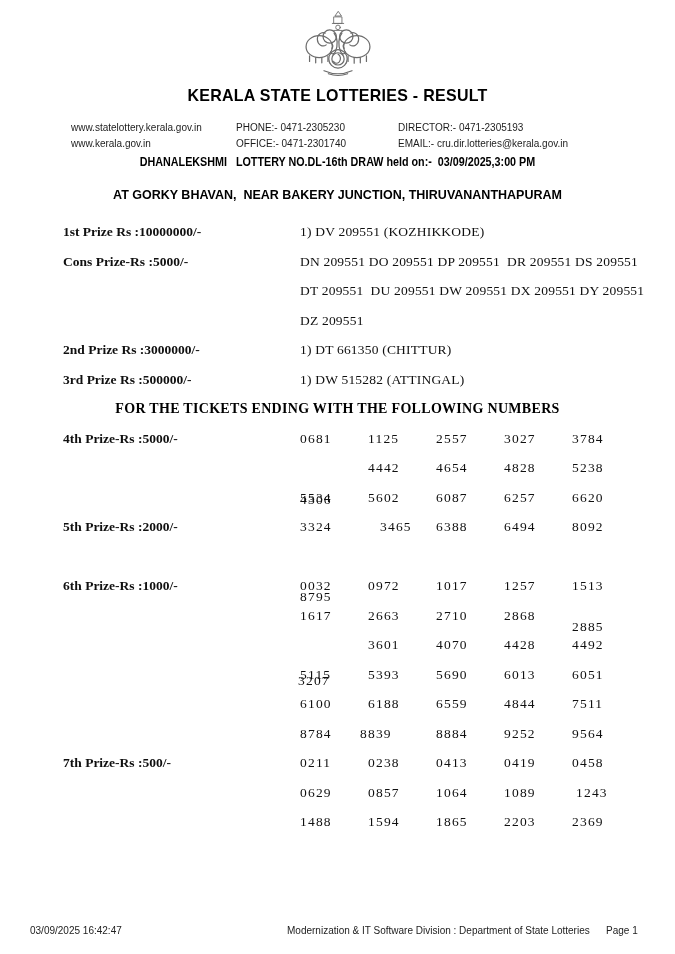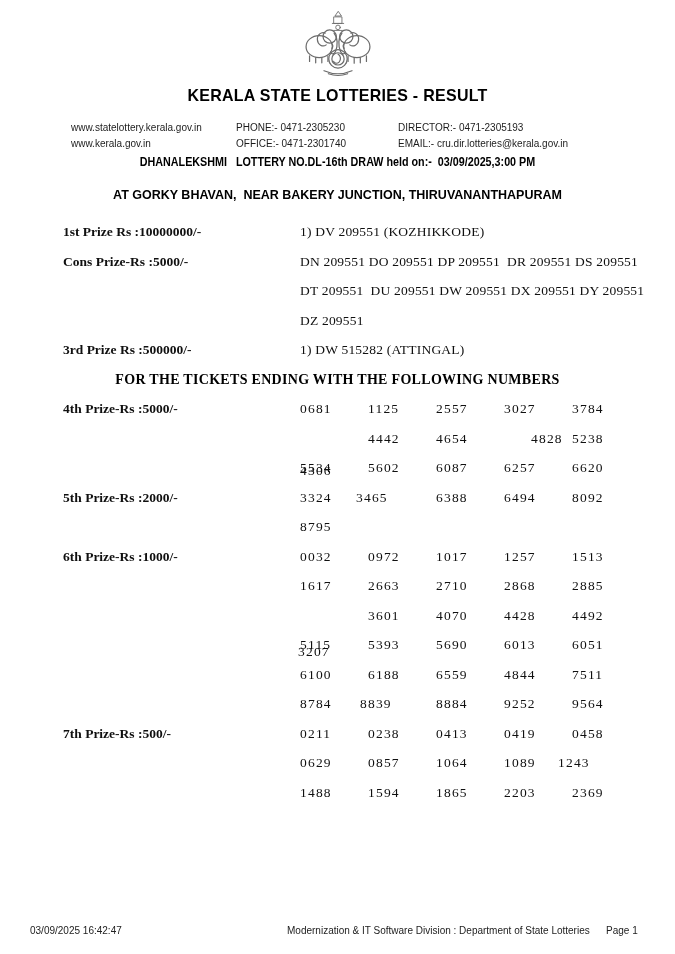--- a/index.html
+++ b/index.html
@@ -123,71 +123,75 @@
         <span class="label">Cons Prize-Rs :5000/-</span>
         <span class="val">DN 209551 DO 209551 DP 209551  DR 209551 DS 209551</span>
       </div>
       <div class="row">
         <span class="val">DT 209551  DU 209551 DW 209551 DX 209551 DY 209551</span>
       </div>
       <div class="row">
         <span class="val">DZ 209551</span>
       </div>
       <div class="row">
+        <span class="label">2nd Prize Rs :3000000/-</span>
+        <span class="val">1) DT 661350 (CHITTUR)</span>
+      </div>
+      <div class="row">
         <span class="label">3rd Prize Rs :500000/-</span>
         <span class="val">1) DW 515282 (ATTINGAL)</span>
       </div>
       <div class="row heading">FOR THE TICKETS ENDING WITH THE FOLLOWING NUMBERS</div>
       <div class="row">
         <span class="label">4th Prize-Rs :5000/-</span>
         <span class="num" style="left: 300px;">0681</span>
         <span class="num" style="left: 368px;">1125</span>
         <span class="num" style="left: 436px;">2557</span>
         <span class="num" style="left: 504px;">3027</span>
         <span class="num" style="left: 572px;">3784</span>
       </div>
       <div class="row">
         <span class="num" style="left: 300px; margin-top: 32px;">4306</span>
         <span class="num" style="left: 368px;">4442</span>
         <span class="num" style="left: 436px;">4654</span>
-        <span class="num" style="left: 531px; text-align: right;">4828</span>
+        <span class="num" style="left: 504px; text-align: right;">4828</span>
         <span class="num" style="left: 572px;">5238</span>
       </div>
       <div class="row">
         <span class="num" style="left: 300px;">5534</span>
         <span class="num" style="left: 368px;">5602</span>
         <span class="num" style="left: 436px;">6087</span>
         <span class="num" style="left: 504px;">6257</span>
         <span class="num" style="left: 572px;">6620</span>
       </div>
       <div class="row">
         <span class="label">5th Prize-Rs :2000/-</span>
         <span class="num" style="left: 300px;">3324</span>
-        <span class="num" style="left: 356px;">3465</span>
+        <span class="num" style="left: 380px;">3465</span>
         <span class="num" style="left: 436px;">6388</span>
         <span class="num" style="left: 504px;">6494</span>
         <span class="num" style="left: 572px;">8092</span>
       </div>
       <div class="row">
-        <span class="num" style="left: 300px;">8795</span>
+        <span class="num" style="left: 300px; margin-top: 40px;">8795</span>
       </div>
       <div class="row">
         <span class="label">6th Prize-Rs :1000/-</span>
         <span class="num" style="left: 300px;">0032</span>
         <span class="num" style="left: 368px;">0972</span>
         <span class="num" style="left: 436px;">1017</span>
         <span class="num" style="left: 504px;">1257</span>
         <span class="num" style="left: 572px;">1513</span>
       </div>
       <div class="row">
         <span class="num" style="left: 300px;">1617</span>
         <span class="num" style="left: 368px;">2663</span>
         <span class="num" style="left: 436px;">2710</span>
         <span class="num" style="left: 504px;">2868</span>
-        <span class="num" style="left: 572px;">2885</span>
+        <span class="num" style="left: 572px; margin-top: 11px;">2885</span>
       </div>
       <div class="row">
         <span class="num" style="left: 298px; margin-top: 36px;">3207</span>
         <span class="num" style="left: 368px;">3601</span>
         <span class="num" style="left: 436px;">4070</span>
         <span class="num" style="left: 504px;">4428</span>
         <span class="num" style="left: 572px;">4492</span>
       </div>
       <div class="row">
         <span class="num" style="left: 300px;">5115</span>
@@ -216,21 +220,21 @@
         <span class="num" style="left: 368px;">0238</span>
         <span class="num" style="left: 436px;">0413</span>
         <span class="num" style="left: 504px;">0419</span>
         <span class="num" style="left: 572px;">0458</span>
       </div>
       <div class="row">
         <span class="num" style="left: 300px;">0629</span>
         <span class="num" style="left: 368px;">0857</span>
         <span class="num" style="left: 436px;">1064</span>
         <span class="num" style="left: 504px;">1089</span>
-        <span class="num" style="left: 558px;">1243</span>
+        <span class="num" style="left: 576px;">1243</span>
       </div>
       <div class="row">
         <span class="num" style="left: 300px;">1488</span>
         <span class="num" style="left: 368px;">1594</span>
         <span class="num" style="left: 436px;">1865</span>
         <span class="num" style="left: 504px;">2203</span>
         <span class="num" style="left: 572px;">2369</span>
       </div>
     </div>
 

